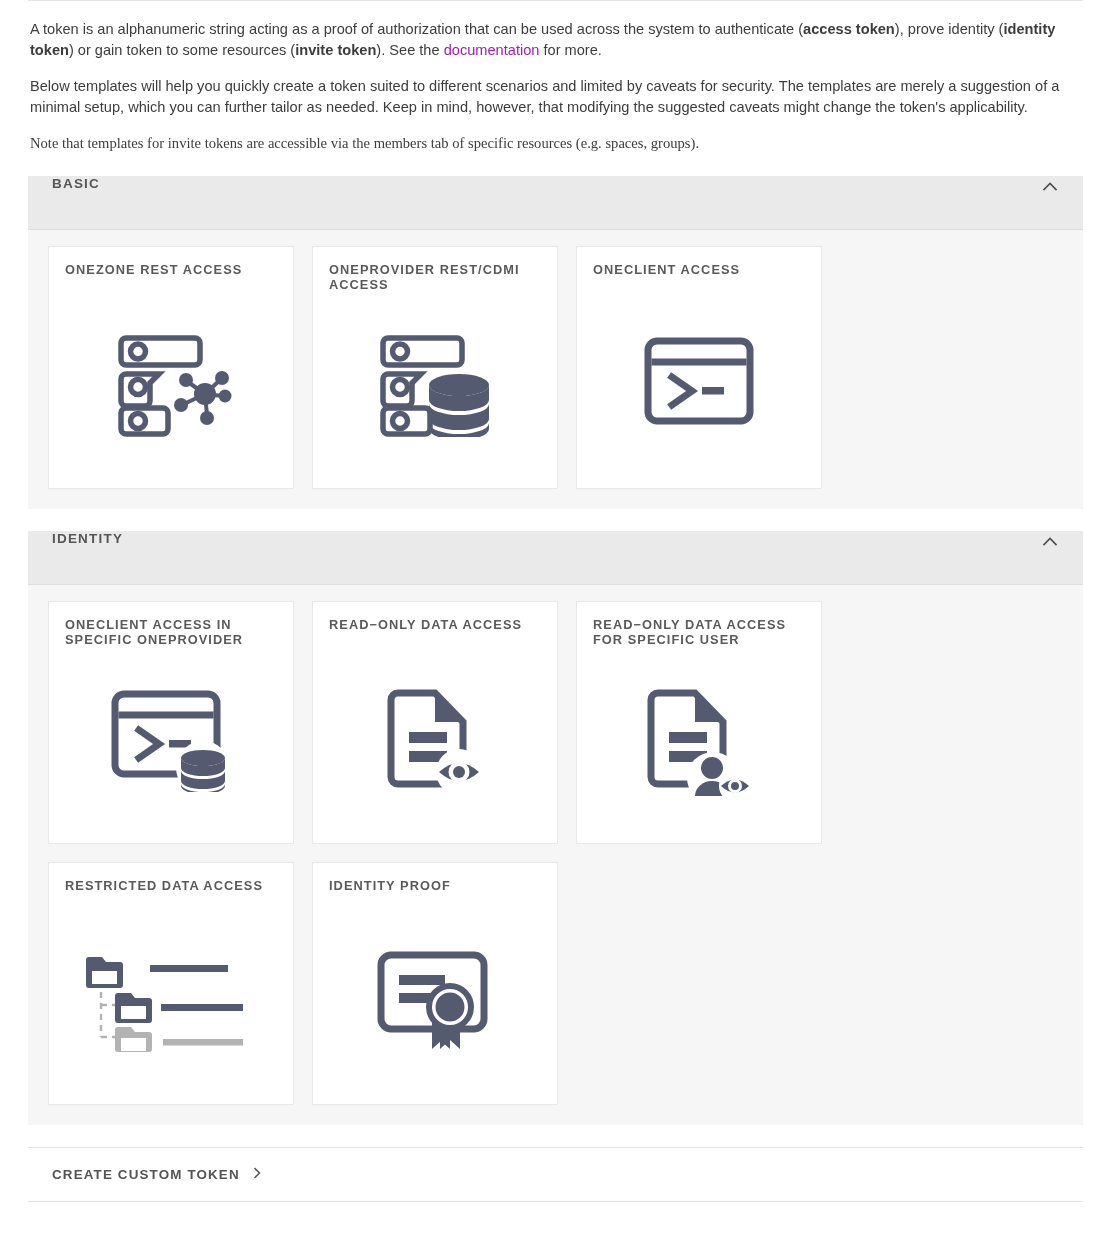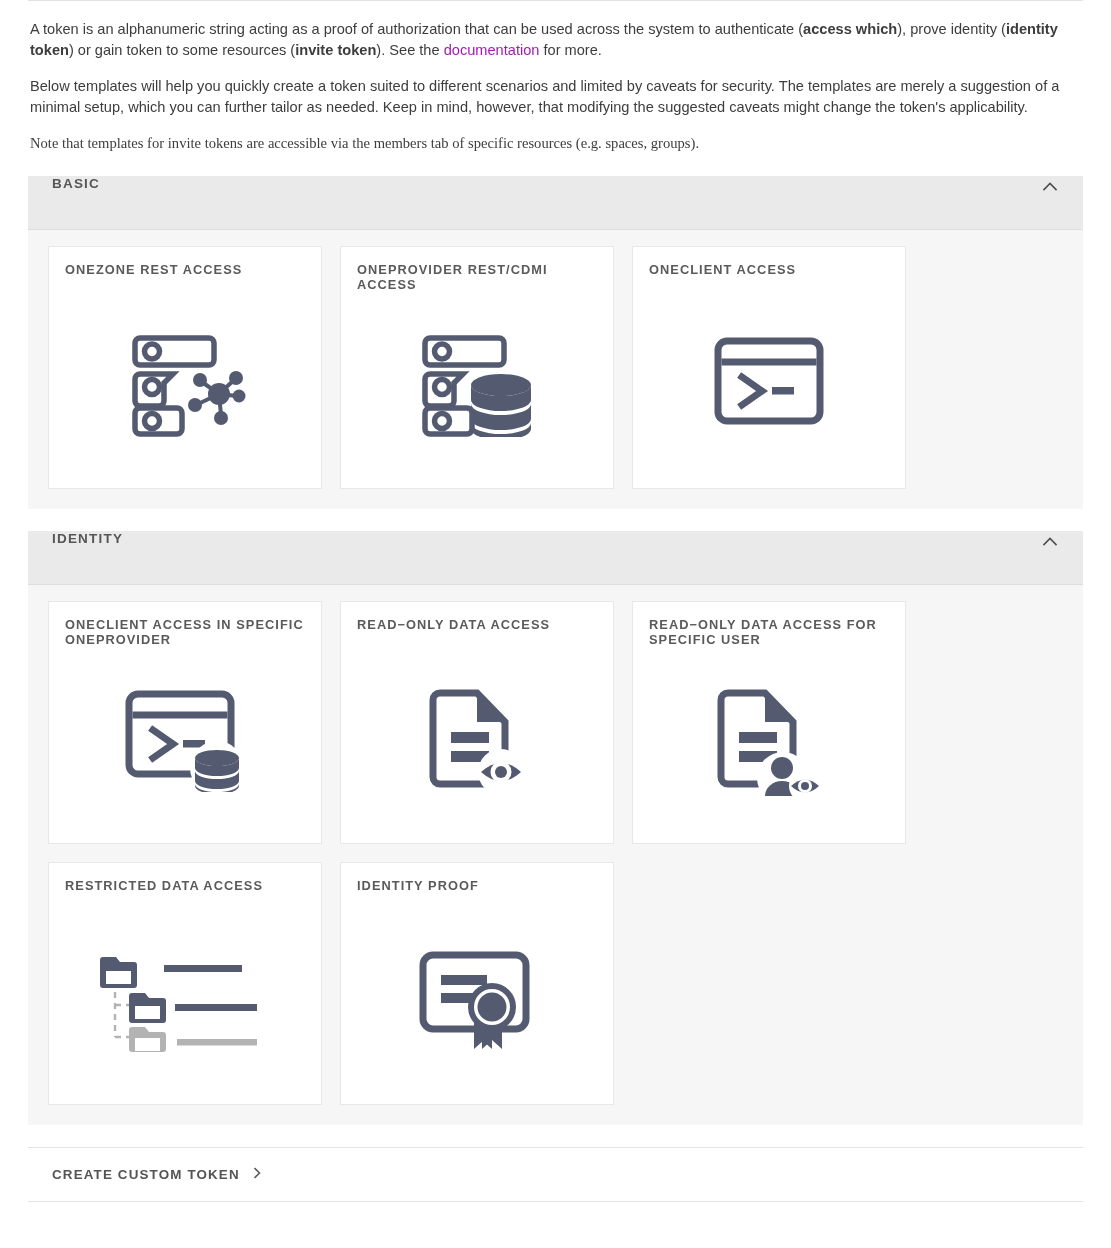--- a/index.html
+++ b/index.html
@@ -65,21 +65,21 @@
   .section-body {
     background: #f6f6f6;
     padding: 16px 20px 20px 20px;
     display: flex;
     flex-wrap: wrap;
     gap: 18px;
   }
 
   
   .card {
-    width: 274px;
+    width: 246px;
     height: 243px;
     background: #ffffff;
     border: 1px solid #e8e8e8;
     padding: 16px 16px 8px 16px;
     cursor: pointer;
     position: relative;
   }
   .card-title {
     font-size: 12.8px;
     font-weight: bold;
@@ -124,21 +124,21 @@
   .chev-right path { fill: none; stroke: #5a5a5a; stroke-width: 1.6; }
 </style>
 </head>
 <body>
 
 <div class="page">
 
   <div class="title-rule"></div>
 
   <div class="intro">
-    <p><span>A token is an alphanumeric string acting as a proof of authorization that can be used across the system to authenticate (</span><b>access which</b><span>), prove identity (</span><b>identity token</b><span>) or gain token to some resources (</span><b>invite token</b><span>). See the </span><a class="doc-link" href="#">documentation</a><span> for more.</span></p>
+    <p><span>A token is an alphanumeric string acting as a proof of authorization that can be used across the system to authenticate (</span><b>access token</b><span>), prove identity (</span><b>identity token</b><span>) or gain token to some resources (</span><b>invite token</b><span>). See the </span><a class="doc-link" href="#">documentation</a><span> for more.</span></p>
     <p>Below templates will help you quickly create a token suited to different scenarios and limited by caveats for security. The templates are merely a suggestion of a minimal setup, which you can further tailor as needed. Keep in mind, however, that modifying the suggested caveats might change the token's applicability.</p>
     <p>Note that templates for invite tokens are accessible via the members tab of specific resources (e.g. spaces, groups).</p>
   </div>
 
   <div class="section">
     <div class="section-header">
       <span class="section-title">BASIC</span>
       <span>
         <svg class="chev" viewBox="0 0 22 22">
             <path d="M5 13.5 L11 7.5 L17 13.5"></path>

